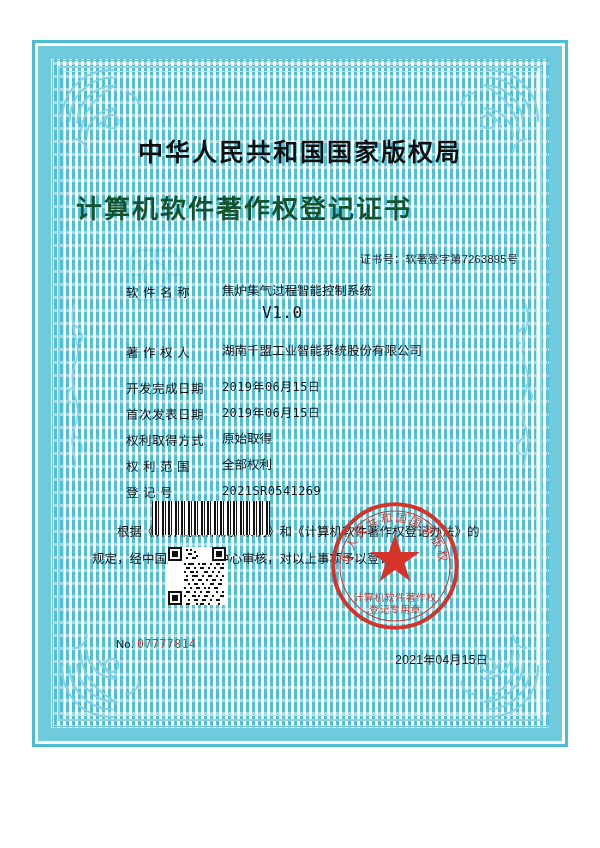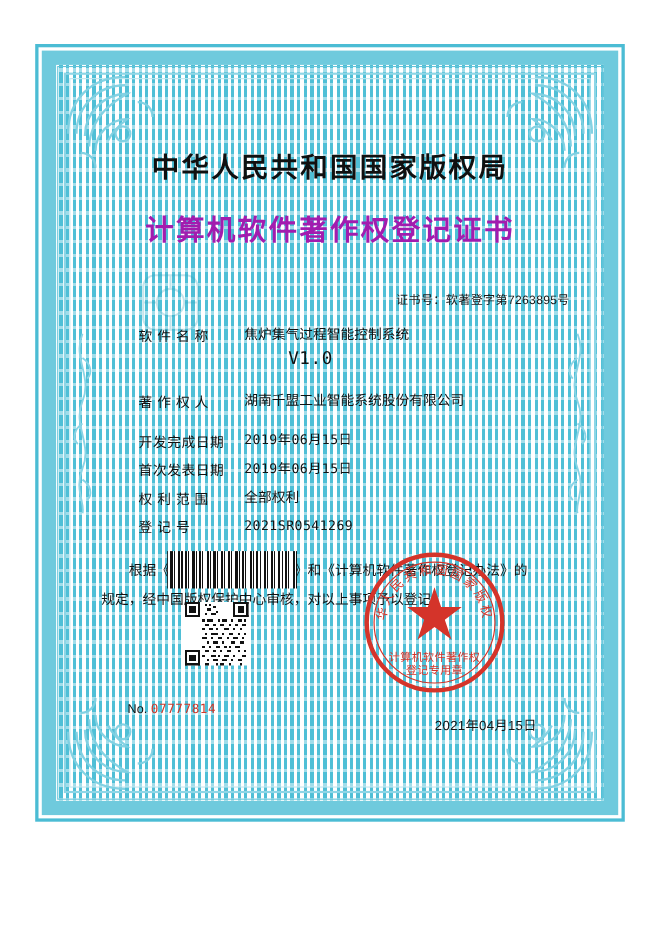--- a/index.html
+++ b/index.html
@@ -119,34 +119,33 @@
   .title-main {
     text-align: center;
     font-family: "DejaVu Serif", serif;
     font-size: 25px;
     font-weight: 700;
     letter-spacing: 2px;
     color: #101010;
     margin-top: 48px;
   }
   .title-sub {
-    text-align: center;
     font-family: "DejaVu Serif", serif;
     font-size: 26px;
     font-weight: 700;
     letter-spacing: 2px;
-    color: #a21caf;
+    color: #14532d;
     margin-top: 20px;
   }
 
   .cert-no {
     text-align: right;
     font-size: 11px;
     color: #1a1a1a;
-    margin-top: 38px;
+    margin-top: 25px;
     padding-right: 6px;
     letter-spacing: .3px;
     padding-left: 40px;
   }
 
   .watermark-emblem {
     position: absolute;
     left: 48px;
     top: 160px;
     width: 62px;
@@ -368,20 +367,24 @@
       <div class="field-row">
         <div class="field-label">开发完成日期</div>
         <div class="field-value mono">2019年06月15日</div>
       </div>
 
       <div class="field-row">
         <div class="field-label">首次发表日期</div>
         <div class="field-value mono">2019年06月15日</div>
       </div>
 
+      <div class="field-row">
+        <div class="field-label">权利取得方式</div>
+        <div class="field-value">原始取得</div>
+      </div>
 
       <div class="field-row">
         <div class="field-label">权 利 范 围</div>
         <div class="field-value">全部权利</div>
       </div>
 
       <div class="field-row">
         <div class="field-label">登 记 号</div>
         <div class="field-value mono">2021SR0541269</div>
       </div>

